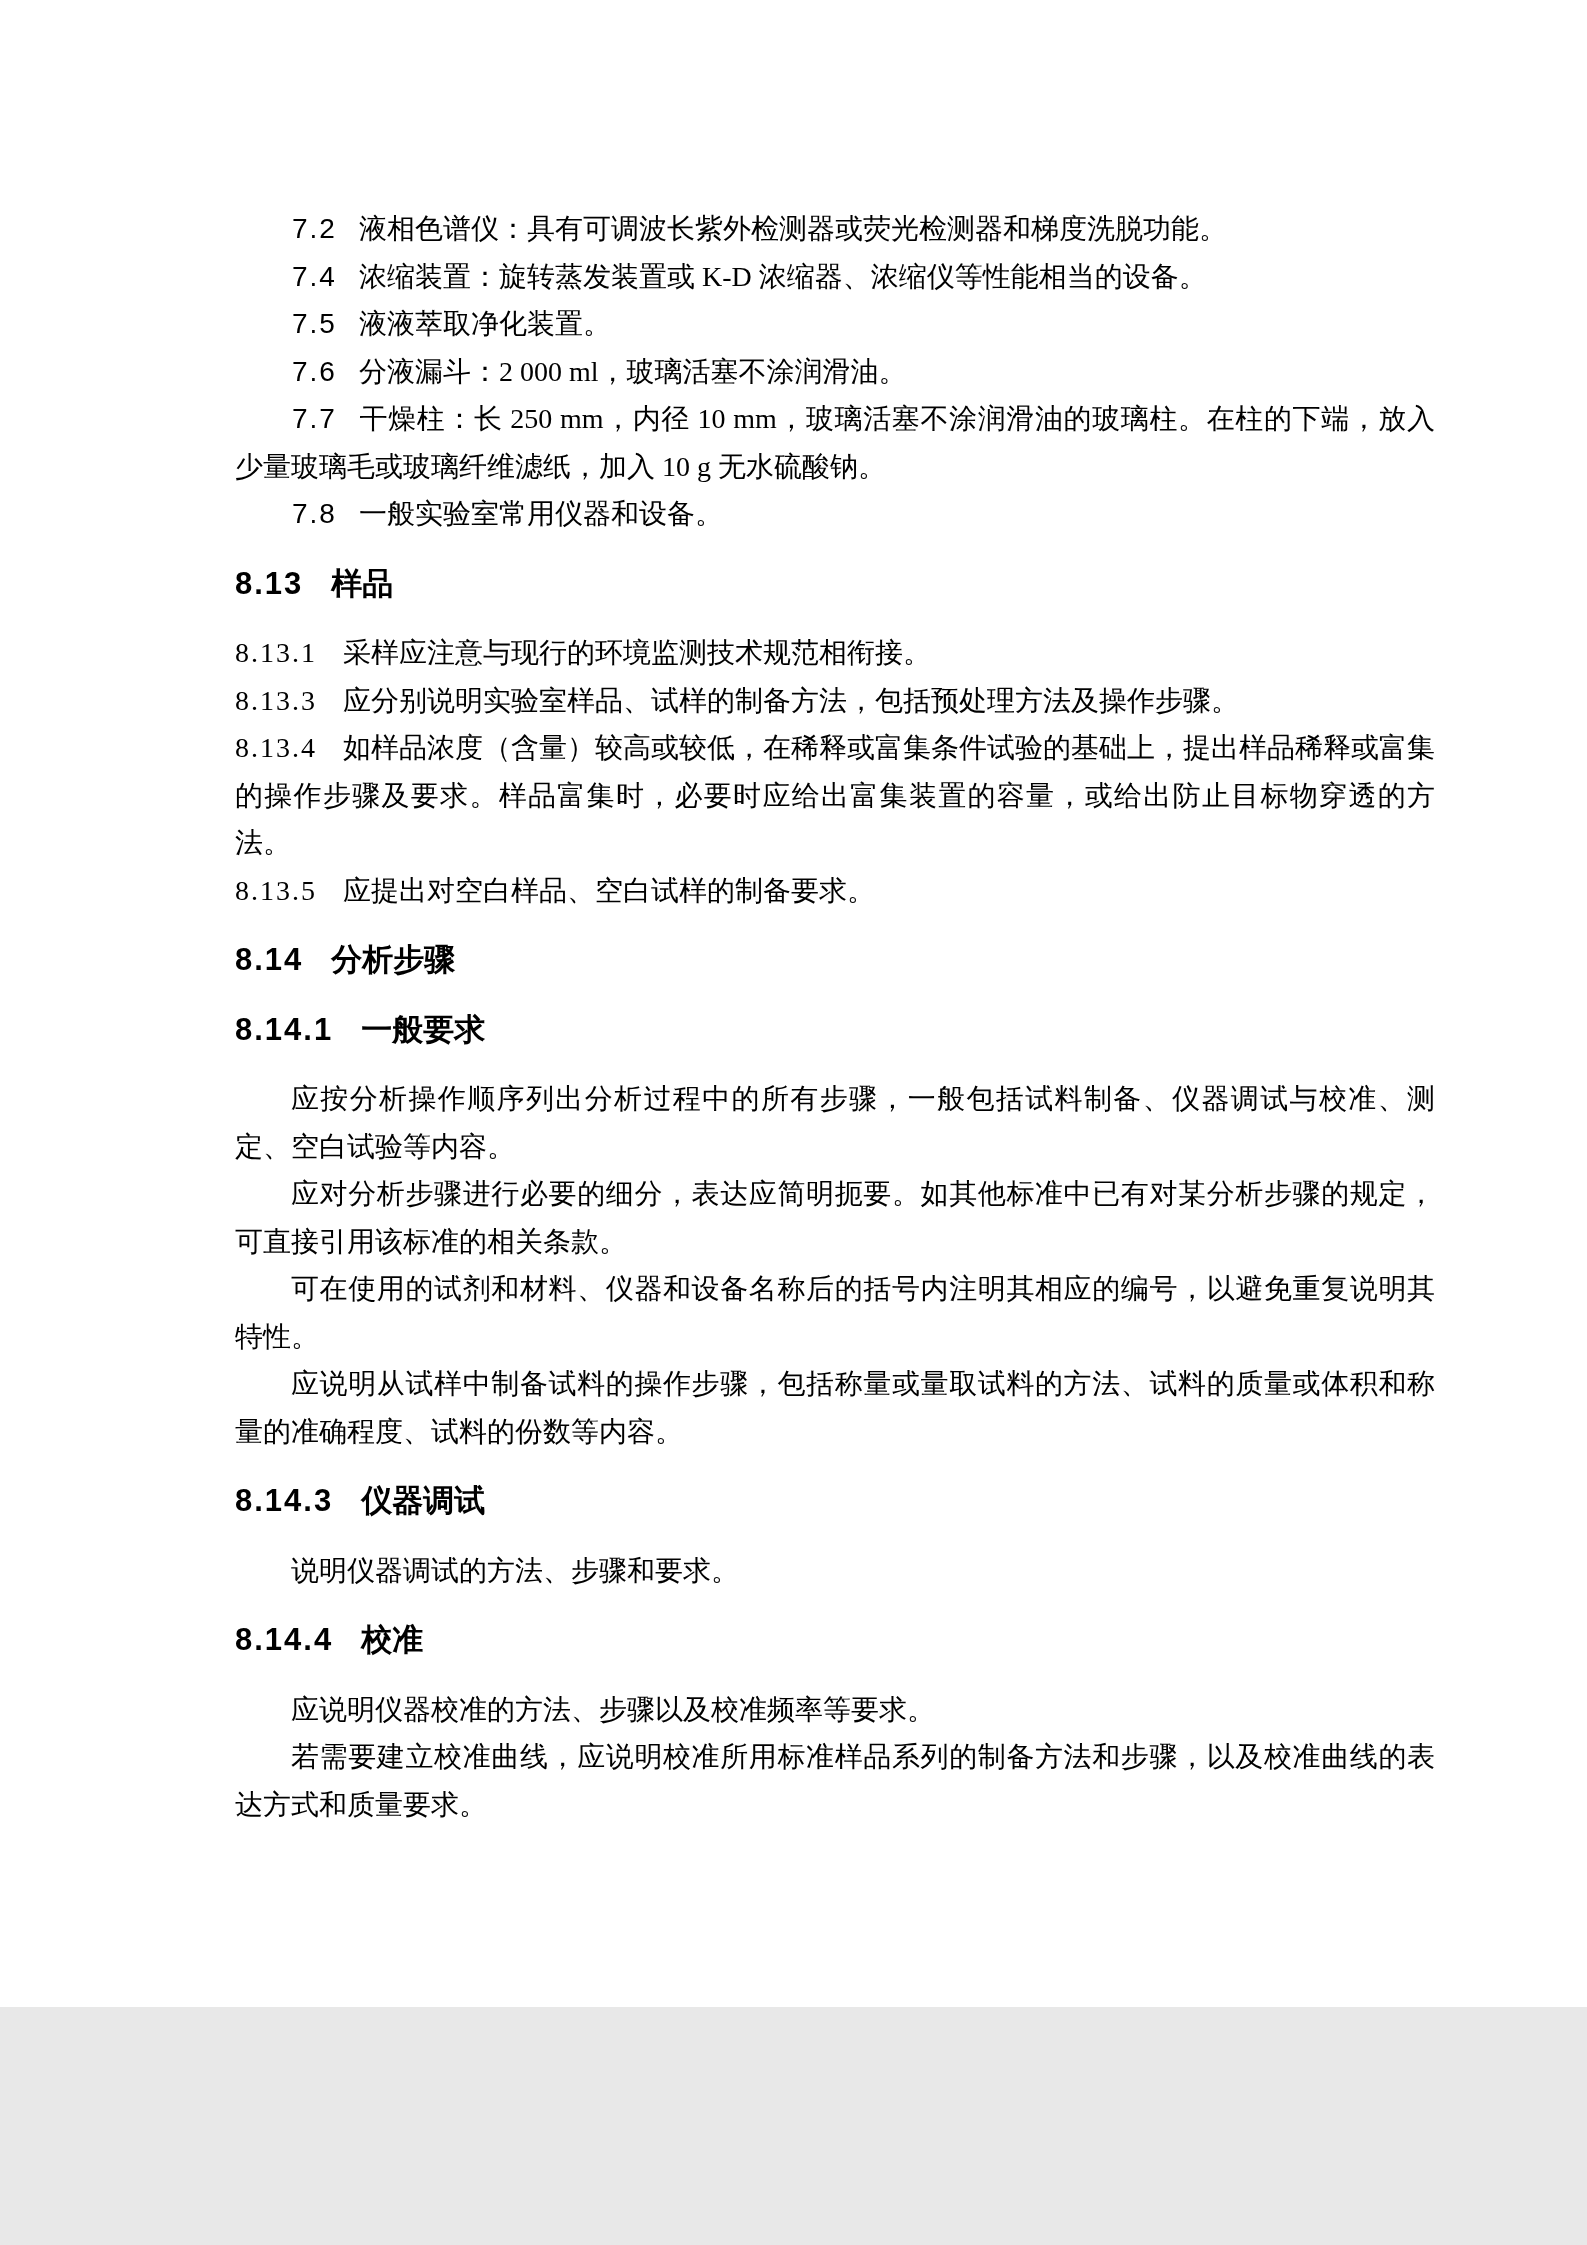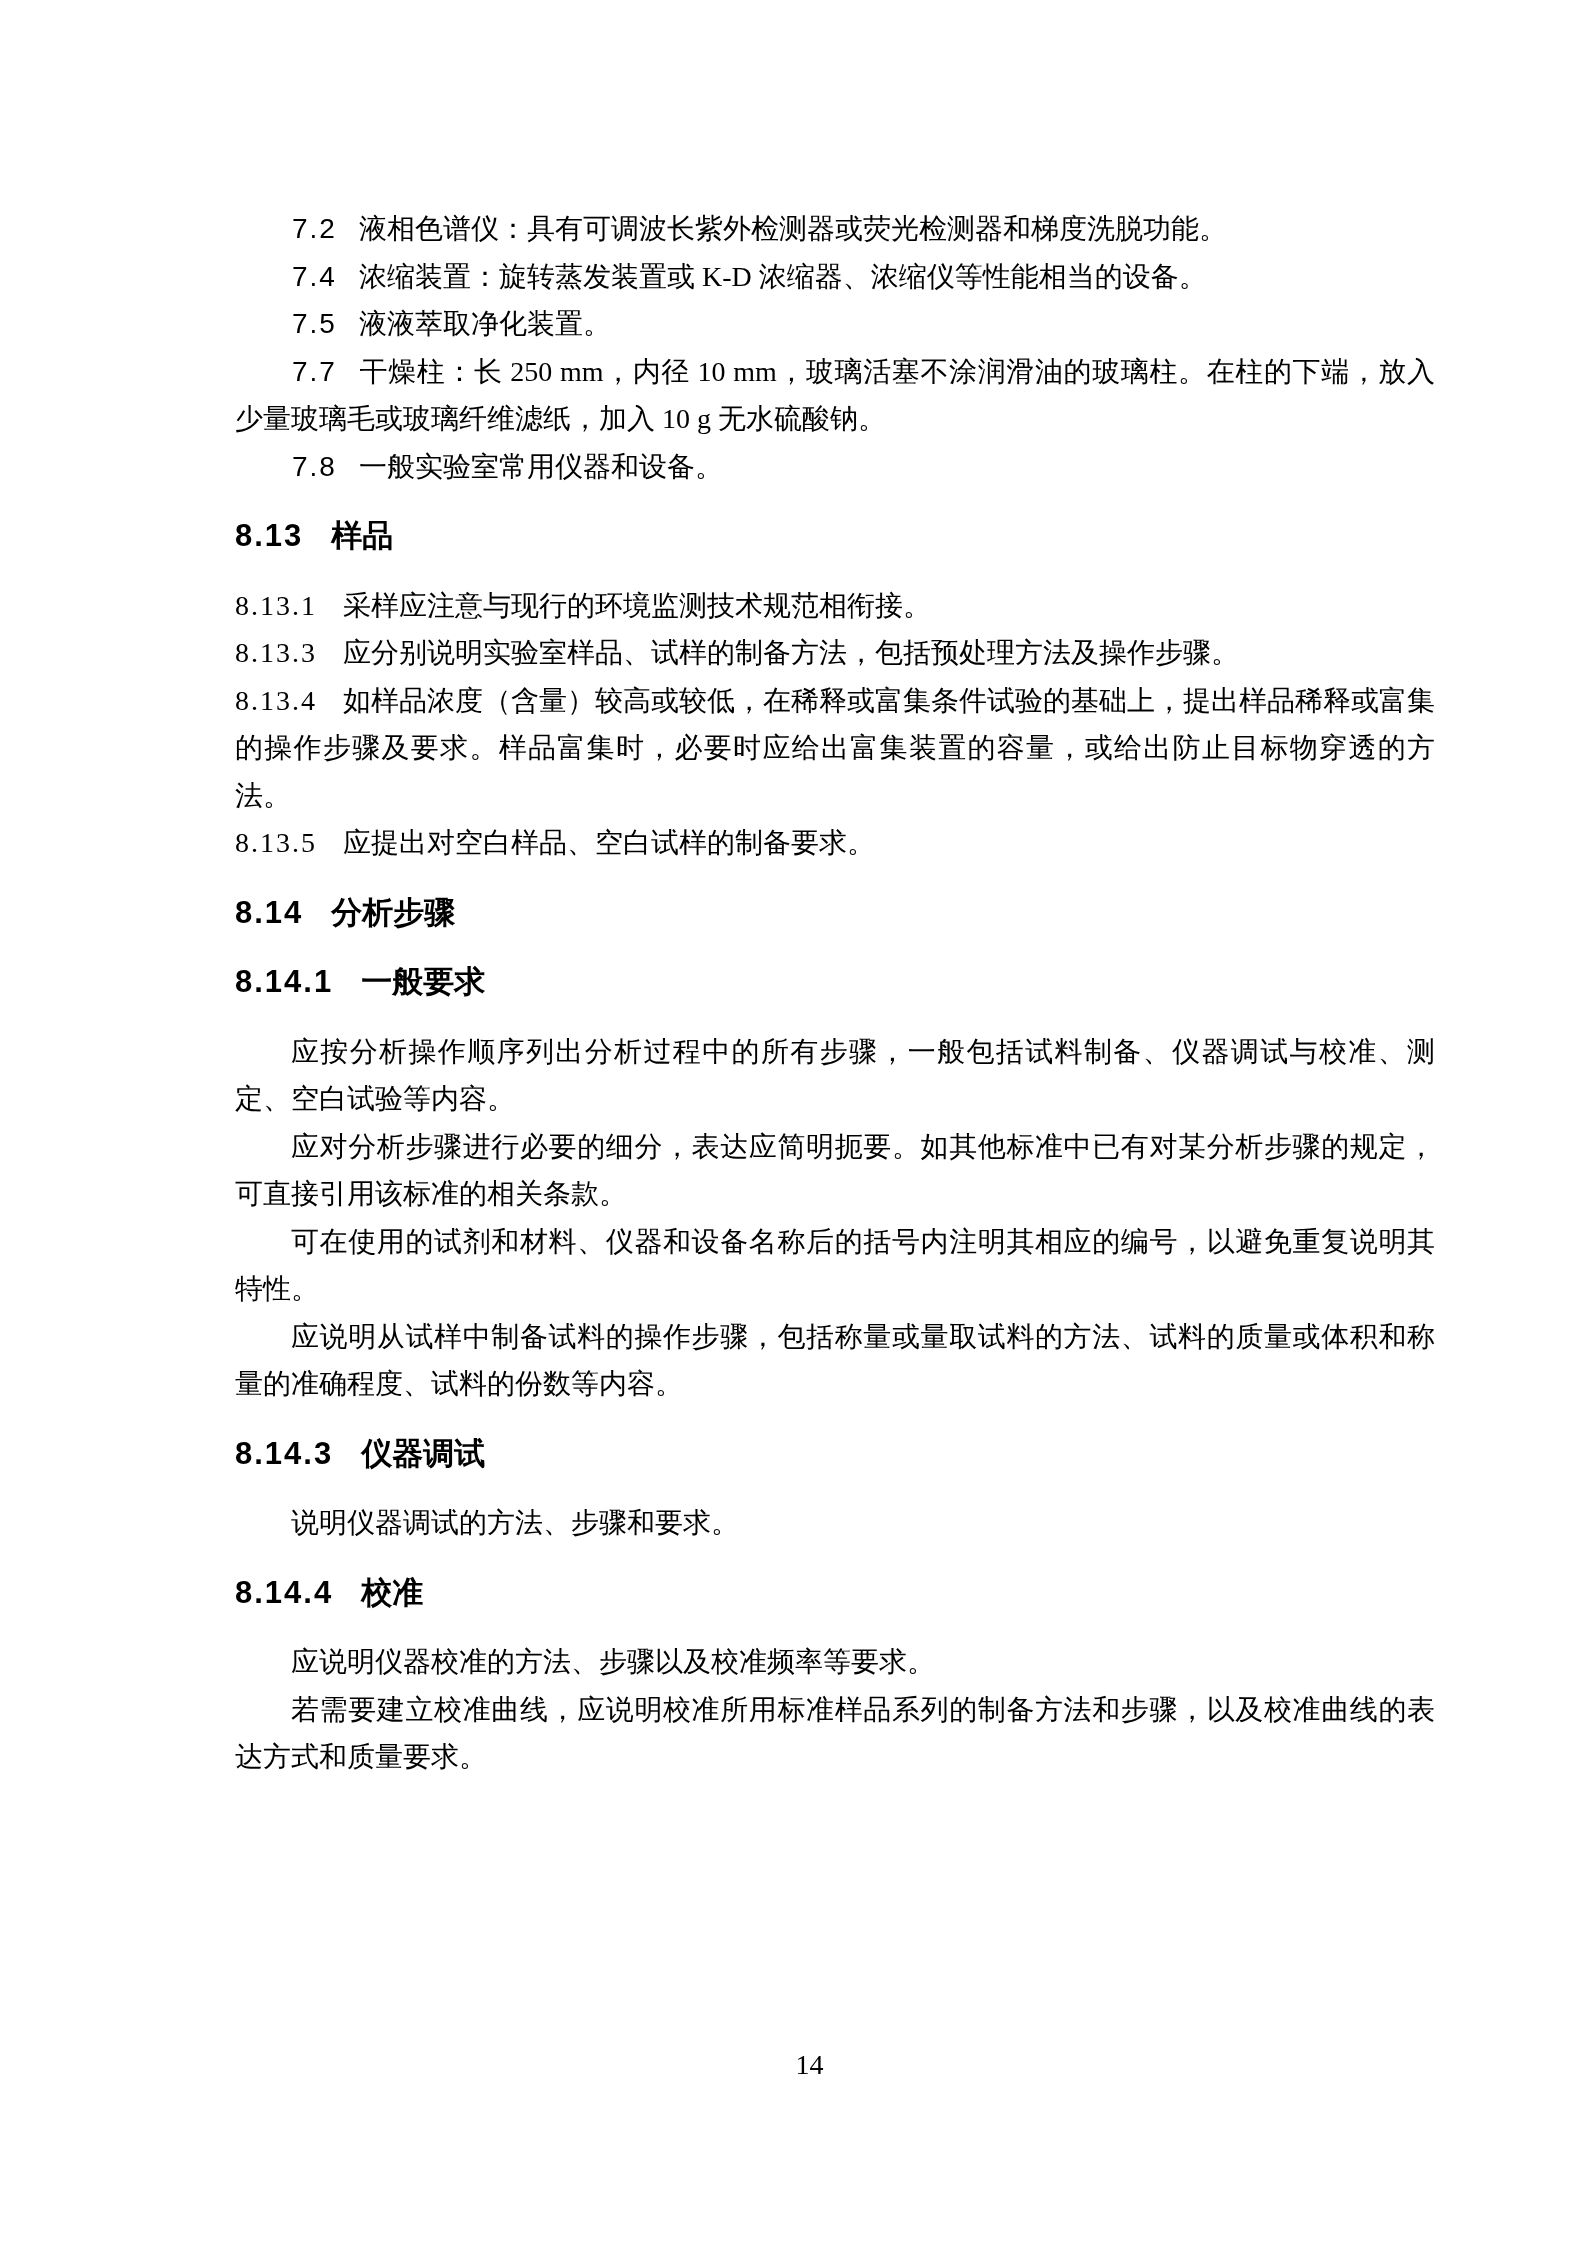--- a/index.html
+++ b/index.html
@@ -1,18 +1,18 @@
 <!DOCTYPE html>
 <html><head>
 <meta charset="utf-8">
 <style>
   html,body { margin:0; padding:0; background:#e8e8e8; }
   .page {
     position:relative;
-    width:1587px; height:2245px;
+    width:1587px; height:2007px;
     margin:0 auto;
     background:#ffffff;
     color:#000000;
     font-family:"Liberation Serif","DejaVu Serif",serif;
     overflow:hidden;
   }
   .content {
     position:absolute;
     left:235px; top:205px;
     width:1200px;
@@ -53,20 +53,21 @@
 </style>
 </head>
 <body>
 
 <div class="page">
   <div class="content">
 
     <p class="clause7"><span class="num num-sans">7.2</span><span>液相色谱仪：具有可调波长紫外检测器或荧光检测器和梯度洗脱功能。</span></p>
     <p class="clause7"><span class="num num-sans">7.4</span><span>浓缩装置：旋转蒸发装置或 K-D 浓缩器、浓缩仪等性能相当的设备。</span></p>
     <p class="clause7"><span class="num num-sans">7.5</span><span>液液萃取净化装置。</span></p>
+    <p class="clause7"><span class="num num-sans">7.6</span><span>分液漏斗：2 000 ml，玻璃活塞不涂润滑油。</span></p>
     <p class="clause7"><span class="num num-sans">7.7</span><span>干燥柱：长 250 mm，内径 10 mm，玻璃活塞不涂润滑油的玻璃柱。在柱的下端，放入少量玻璃毛或玻璃纤维滤纸，加入 10 g 无水硫酸钠。</span></p>
     <p class="clause7"><span class="num num-sans">7.8</span><span>一般实验室常用仪器和设备。</span></p>
 
     <h2 class="heading"><span class="hnum">8.13</span><span>样品</span></h2>
 
     <p class="clause8"><span class="num num-serif">8.13.1</span><span>采样应注意与现行的环境监测技术规范相衔接。</span></p>
     <p class="clause8"><span class="num num-serif">8.13.3</span><span>应分别说明实验室样品、试样的制备方法，包括预处理方法及操作步骤。</span></p>
     <p class="clause8"><span class="num num-serif">8.13.4</span><span>如样品浓度（含量）较高或较低，在稀释或富集条件试验的基础上，提出样品稀释或富集的操作步骤及要求。样品富集时，必要时应给出富集装置的容量，或给出防止目标物穿透的方法。</span></p>
     <p class="clause8"><span class="num num-serif">8.13.5</span><span>应提出对空白样品、空白试样的制备要求。</span></p>
 

